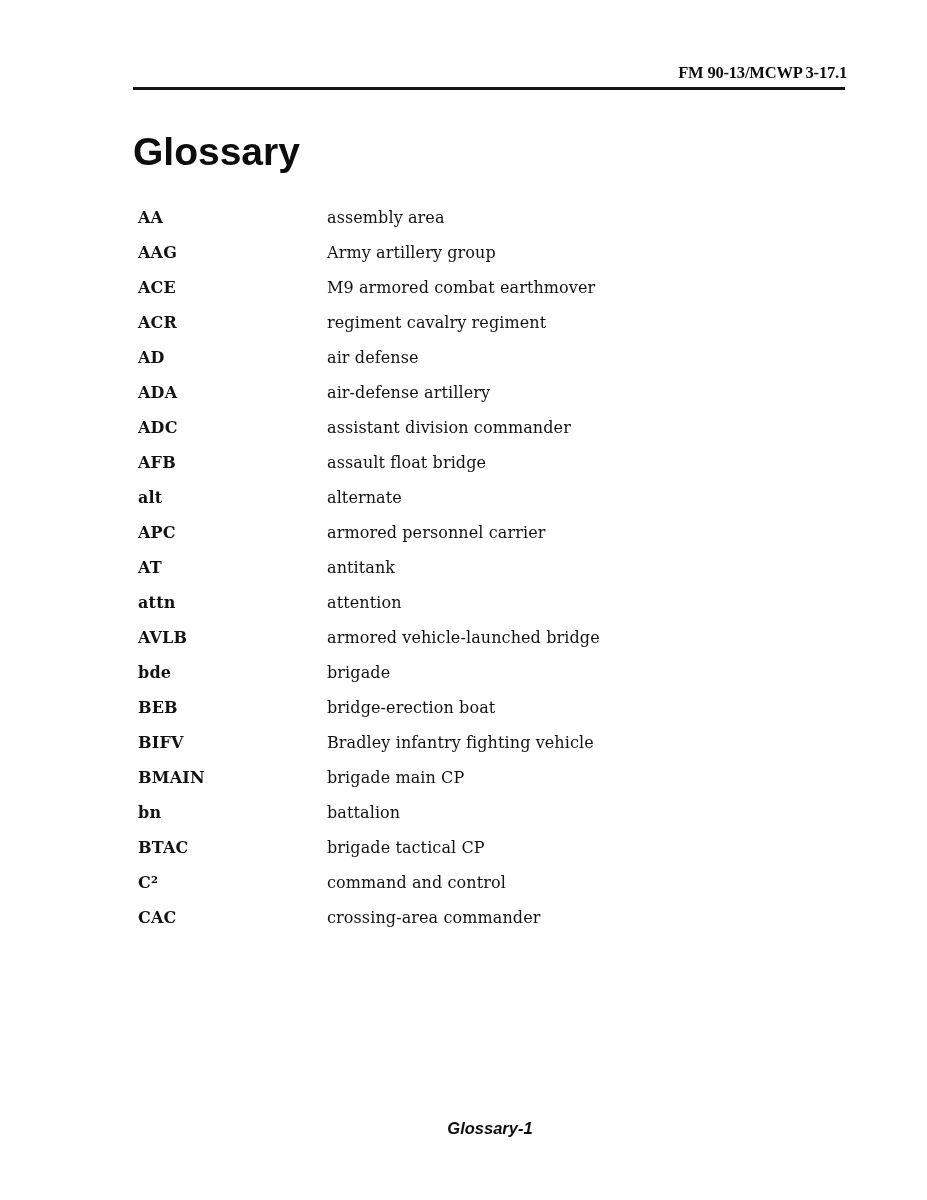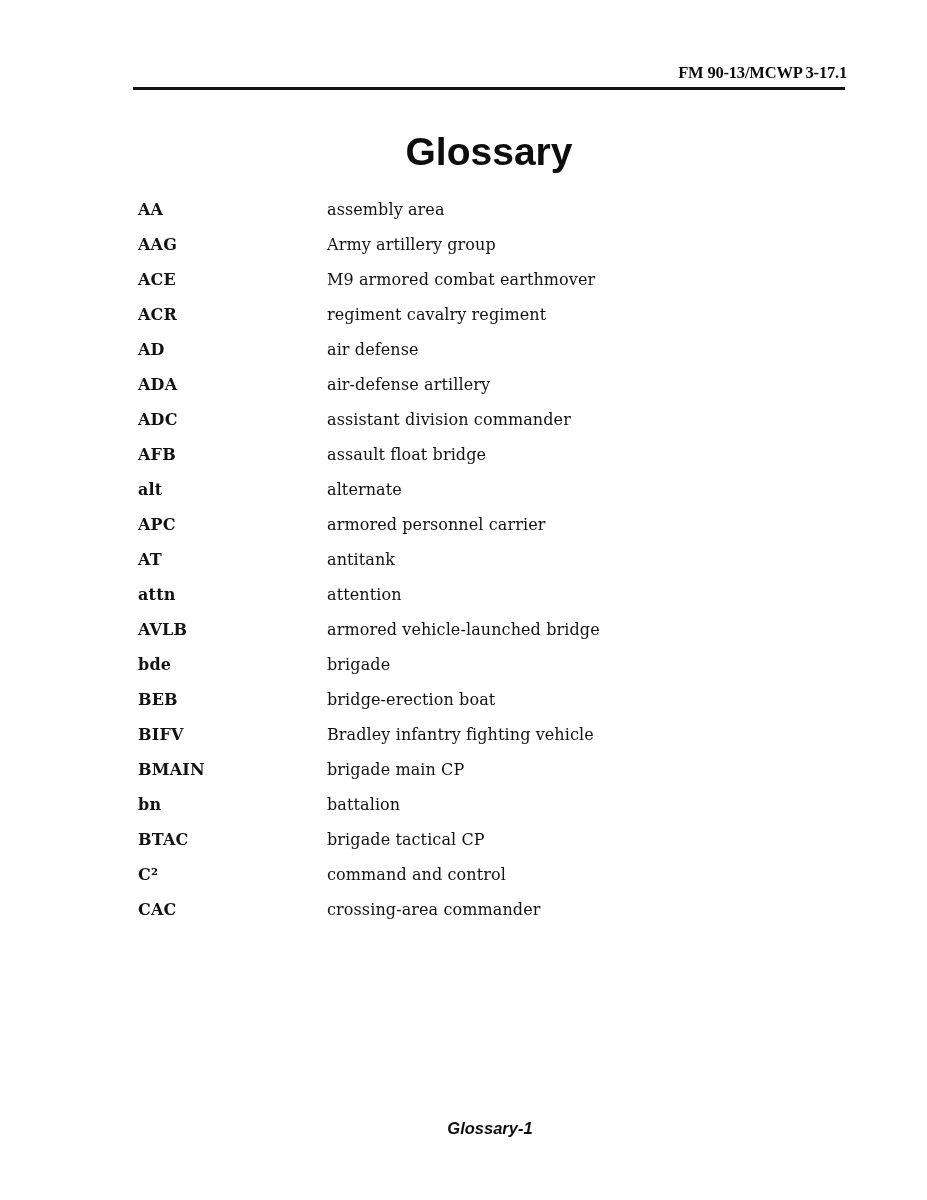--- a/index.html
+++ b/index.html
@@ -43,21 +43,21 @@
     background: #141414;
   }
 
   
   .page-title {
     position: absolute;
     top: 129px;
     left: 133px;
     width: 712px;
     margin: 0;
-    text-align: center;
+    text-align: left;
     font-family: "Liberation Sans", sans-serif;
     font-weight: bold;
     font-size: 39px;
     line-height: 46px;
     letter-spacing: 0px;
     color: #0d0d0d;
   }
 
   
   .glossary-list {
@@ -83,20 +83,21 @@
     flex: 0 0 189px;
     width: 189px;
     font-weight: bold;
     letter-spacing: 0.2px;
     white-space: nowrap;
   }
   .glossary-definition {
     flex: 1 1 auto;
     white-space: nowrap;
     letter-spacing: 0.1px;
+    margin-top: 8px;
   }
 
   
   .doc-footer {
     position: absolute;
     top: 1118px;
     left: 133px;
     width: 714px;
     text-align: center;
   }

